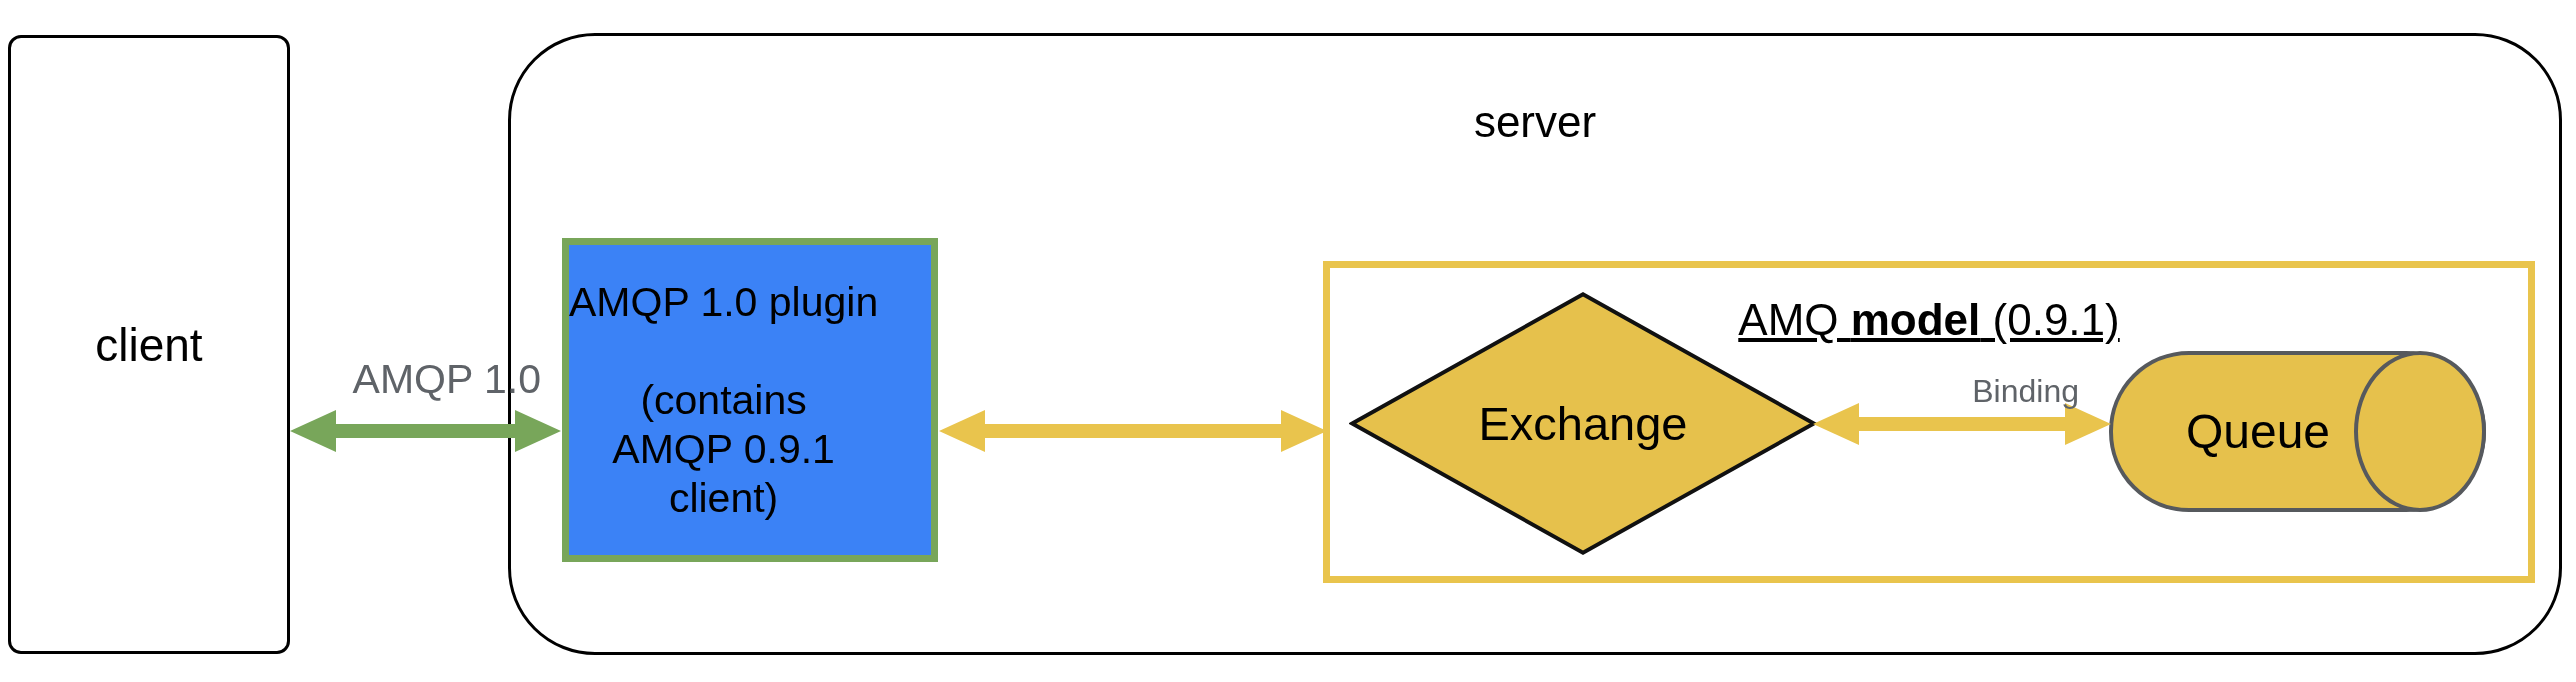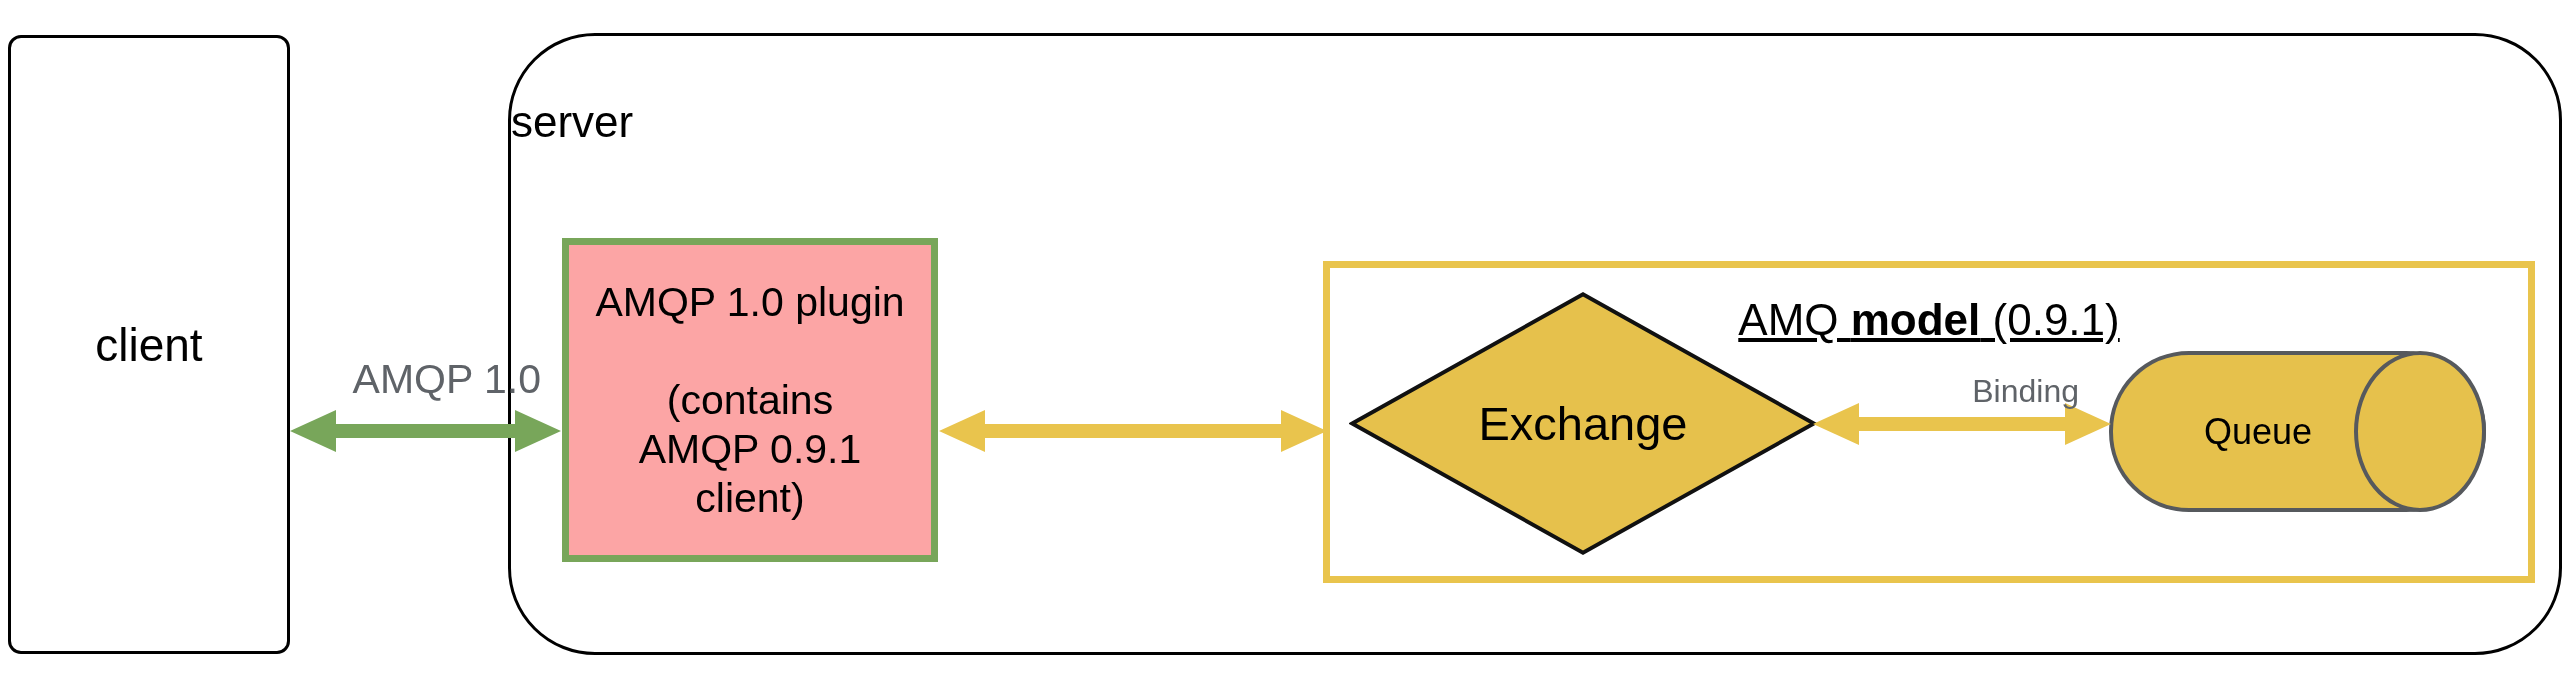--- a/index.html
+++ b/index.html
@@ -38,29 +38,30 @@
     left: 508px; top: 33px;
     width: 2054px; height: 622px;
     border: 3.2px solid var(--ink);
     border-radius: 87px;
     background: #ffffff;
   }
   .server-label {
     position: absolute;
     left: 0; top: 61px;
     width: 100%;
+    text-align: center;
     font-size: 44px;
   }
   .plugin-box {
     position: absolute;
     left: 562px; top: 238px;
     width: 376px; height: 324px;
     border: 7.9px solid var(--green);
-    background: #fca5a5;
-    display: flex; align-items: center; justify-content: center;
+    background: #3b82f6;
+    display: flex; align-items: center; justify-content: flex-start;
     text-align: center;
     font-size: 41px;
     line-height: 49px;
     white-space: pre-line;
   }
   .model-box {
     position: absolute;
     left: 1323px; top: 261px;
     width: 1212px; height: 322px;
     border: 7px solid var(--yellow);
@@ -107,21 +108,21 @@
     border: 4.7px solid var(--gray-stroke);
     border-radius: 50%;
     background: var(--yellow-fill);
   }
   .queue-label {
     position: absolute;
     left: 2109px; top: 351px;
     width: 377px; height: 161px;
     padding-right: 79px;
     display: flex; align-items: center; justify-content: center;
-    font-size: 36px;
+    font-size: 48px;
     color: var(--ink);
   }
 
   
   .darrow { position: absolute; height: 43px; z-index: 5; }
   .darrow .shaft {
     position: absolute;
     left: 36px; right: 36px; top: 14px; height: 14px;
     background: currentColor;
   }

